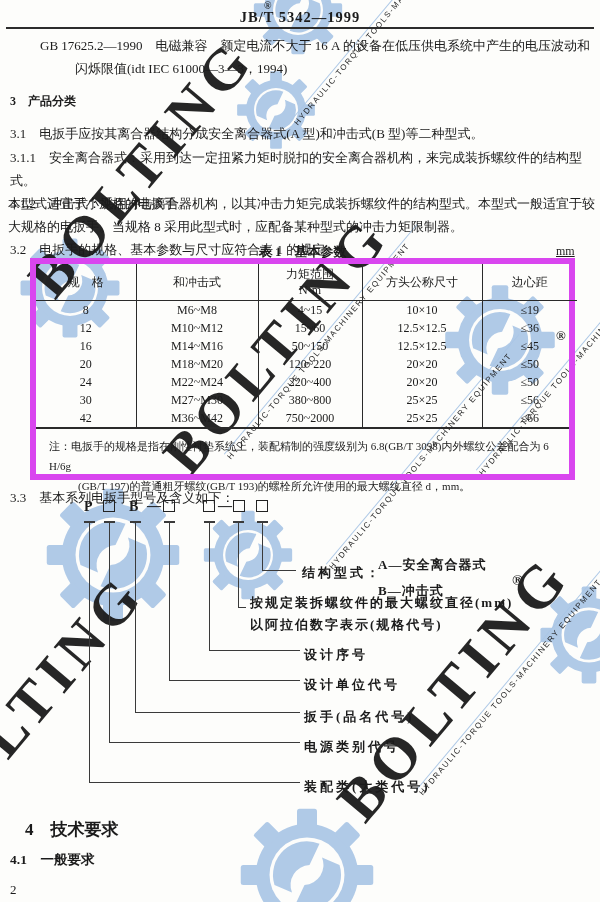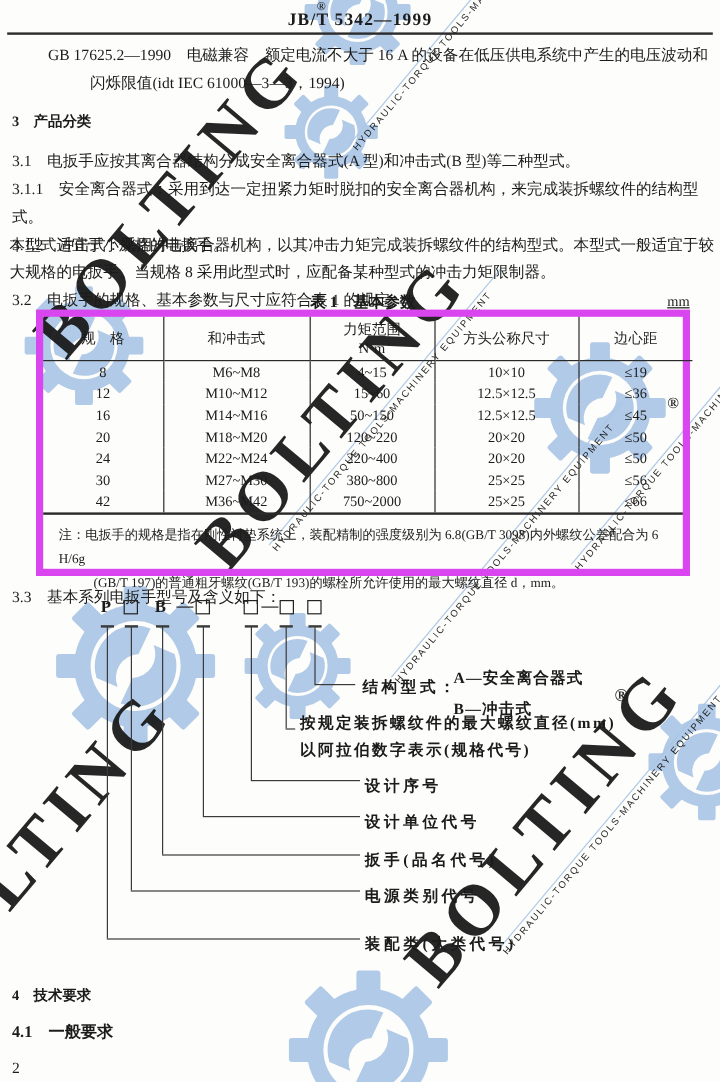--- a/index.html
+++ b/index.html
@@ -278,18 +278,18 @@
       <div class="dg-label" style="left:378px;top:579px;letter-spacing:1px">B—冲击式</div>
       <div class="dg-label" style="left:250px;top:613px;letter-spacing:2px">以阿拉伯数字表示(规格代号)</div>
       <div class="dg-label" style="left:250px;top:591px;letter-spacing:2px">按规定装拆螺纹件的最大螺纹直径(mm)</div>
       <div class="dg-label" style="left:304px;top:643px">设计序号</div>
       <div class="dg-label" style="left:304px;top:705px">扳手(品名代号)</div>
       <div class="dg-label" style="left:304px;top:673px">设计单位代号</div>
       <div class="dg-label" style="left:304px;top:735px">电源类别代号</div>
       <div class="dg-label" style="left:304px;top:775px">装配类(大类代号)</div>
     </div>
 
-    <div class="abs h-bold" style="left:10px;top:818px;font-size:12px">4　技术要求</div>
+    <div class="abs h-bold" style="left:25px;top:818px;font-size:17px">4　技术要求</div>
     <div class="abs h-bold" style="left:10px;top:848px;font-size:13.5px">4.1　一般要求</div>
 
     <div class="pagenum">2</div>
   </div>
 </div>
 
 </body></html>

